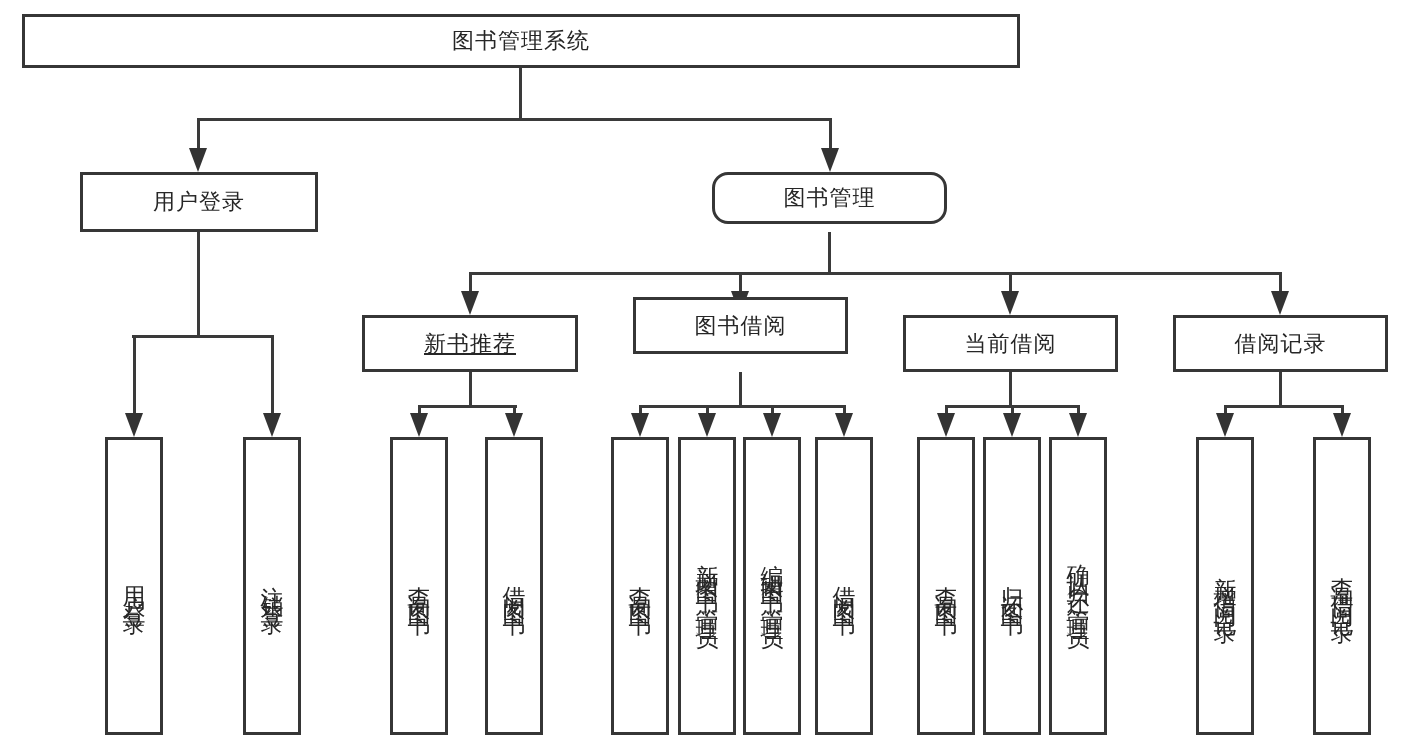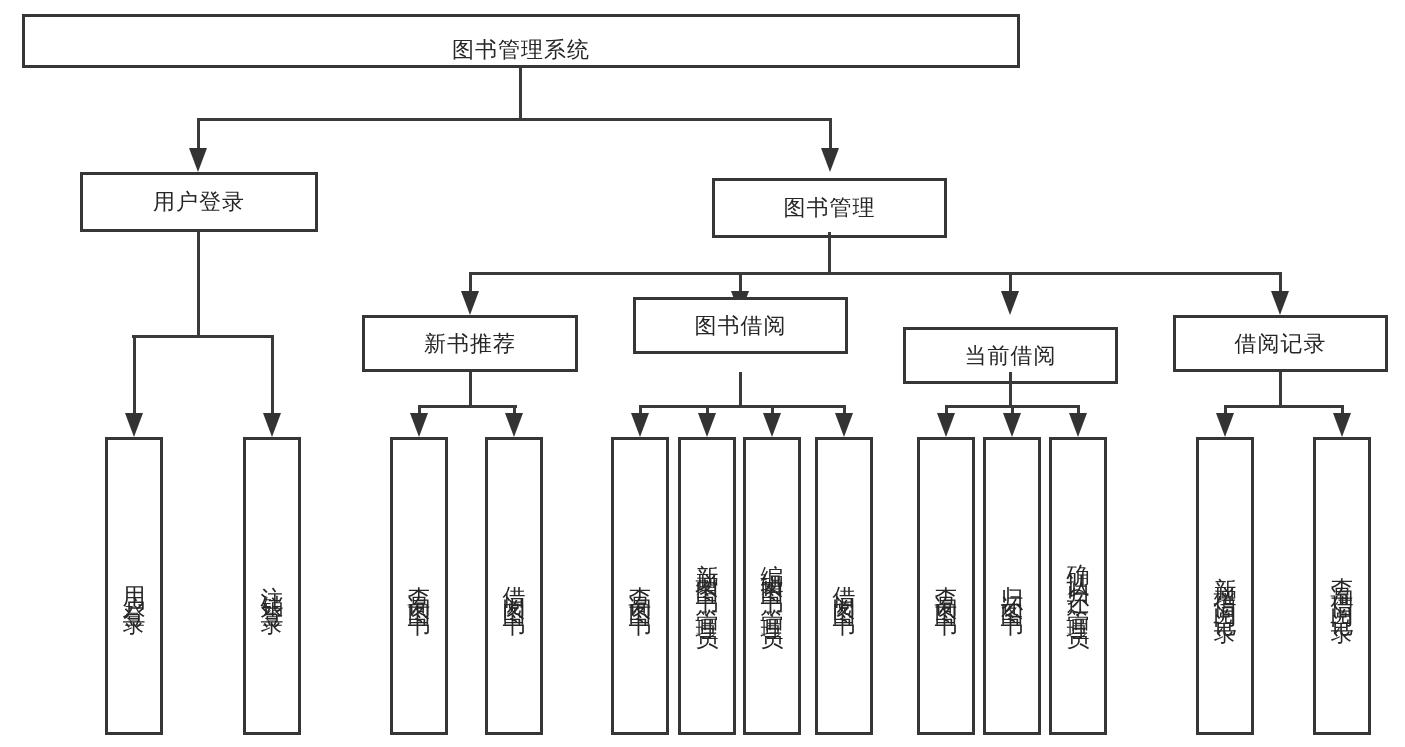--- a/index.html
+++ b/index.html
@@ -20,48 +20,48 @@
 
   
   .hline{position:absolute;height:3px;background:#3a3a3a;}
   .vline{position:absolute;width:3px;background:#3a3a3a;}
   .drop{position:absolute;width:18px;}
   .drop::before{content:"";position:absolute;left:7.5px;top:0;width:3px;height:calc(100% - 20px);background:#3a3a3a;}
   .drop::after{content:"";position:absolute;left:0;bottom:0;width:0;height:0;
     border-left:9px solid transparent;border-right:9px solid transparent;border-top:24px solid #333333;}
 
   
-  #box-root{left:22px;top:14px;width:998px;height:54px;align-items:flex-end;}
+  #box-root{left:22px;top:14px;width:998px;height:54px;}
   #c-root-v{left:519px;top:68px;height:53px;}
   #c-root-h{left:197px;top:118px;width:635px;}
   #c-root-d1{left:189px;top:118px;height:54px;}
   #c-root-d2{left:821px;top:118px;height:54px;}
 
   
   #box-login{left:80px;top:172px;width:238px;height:60px;}
-  #box-mgmt{left:712px;top:178px;width:235px;height:60px;}
+  #box-mgmt{left:712px;top:172px;width:235px;height:52px;border-radius:16px;}
 
   
   #c-login-v{left:197px;top:232px;height:106px;}
   #c-login-h{left:132px;top:335px;width:142px;}
   #c-login-d1{left:125px;top:335px;height:102px;}
   #c-login-d2{left:263px;top:335px;height:102px;}
 
   
   #c-mgmt-v{left:828px;top:232px;height:43px;}
   #c-mgmt-h{left:469px;top:272px;width:813px;}
   #c-mgmt-d1{left:461px;top:272px;height:43px;}
   #c-mgmt-d2{left:731px;top:272px;height:43px;}
   #c-mgmt-d3{left:1001px;top:272px;height:43px;}
   #c-mgmt-d4{left:1271px;top:272px;height:43px;}
 
   
-  #box-recommend{left:362px;top:315px;width:216px;height:57px;}
+  #box-recommend{left:362px;top:315px;width:216px;height:57px;text-decoration:underline;}
   #box-borrow{left:633px;top:297px;width:215px;height:57px;}
-  #box-current{left:903px;top:327px;width:215px;height:57px;}
+  #box-current{left:903px;top:315px;width:215px;height:57px;}
   #box-records{left:1173px;top:315px;width:215px;height:57px;}
 
   
   #c-rec-v{left:469px;top:372px;height:36px;}
   #c-rec-h{left:418px;top:405px;width:99px;}
   #c-rec-d1{left:410px;top:405px;height:32px;}
   #c-rec-d2{left:505px;top:405px;height:32px;}
 
   
   #c-bor-v{left:739px;top:372px;height:36px;}

